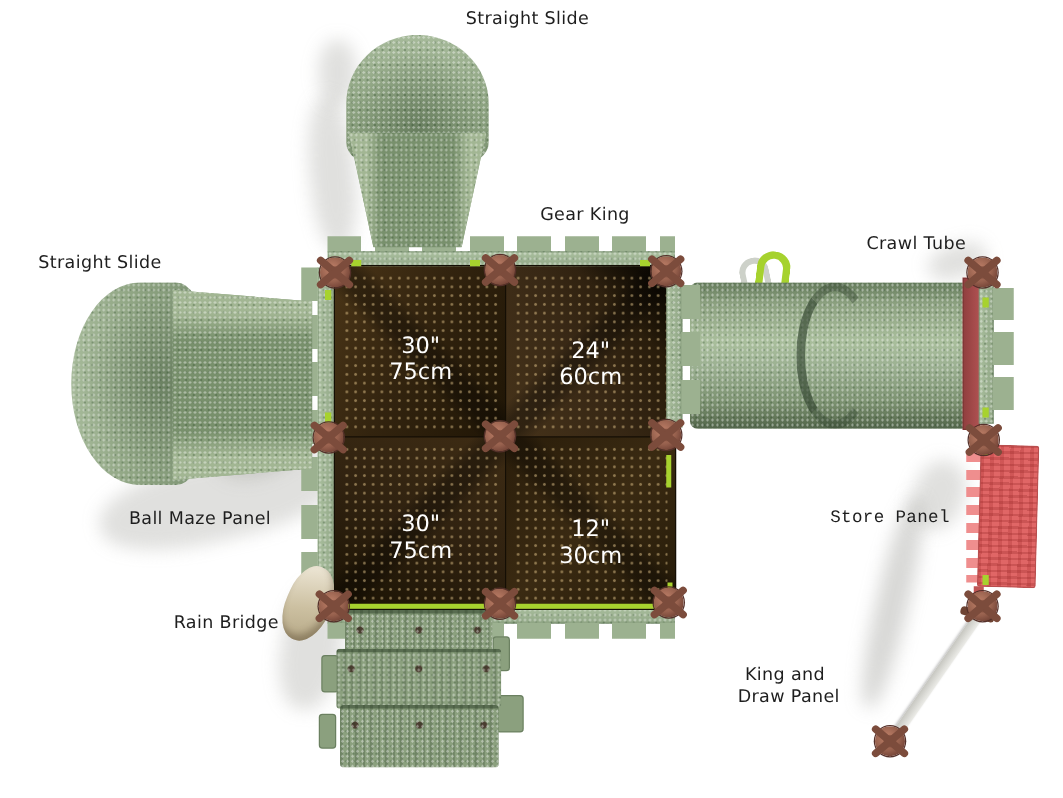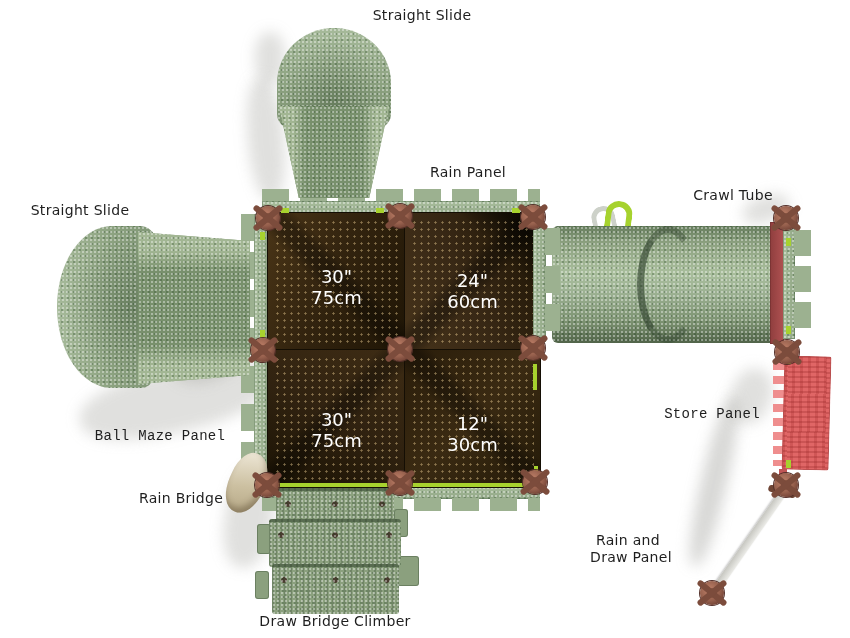--- a/index.html
+++ b/index.html
@@ -191,21 +191,20 @@
   <div class="abs post" style="left:255px;top:473px;"></div>
   <div class="abs post" style="left:388px;top:471px;"></div>
   <div class="abs post" style="left:523px;top:470px;"></div>
   <div class="abs post" style="left:774px;top:206px;"></div>
   <div class="abs post" style="left:775px;top:340px;"></div>
   <div class="abs post" style="left:774px;top:473px;"></div>
   <div class="abs post" style="left:700px;top:581px;"></div>
 
   <div class="abs callout" style="left:422px;top:16px;">Straight Slide</div>
   <div class="abs callout" style="left:80px;top:211px;">Straight Slide</div>
-  <div class="abs callout" style="left:468px;top:173px;">Rain Panel</div>
+  <div class="abs callout" style="left:468px;top:173px;">Gear King</div>
   <div class="abs callout" style="left:733px;top:196px;">Crawl Tube</div>
-  <div class="abs callout" style="left:160px;top:437px;font-family:Liberation Mono, monospace;">Ball Maze Panel</div>
+  <div class="abs callout" style="left:160px;top:416px;">Ball Maze Panel</div>
   <div class="abs callout" style="left:181px;top:499px;">Rain Bridge</div>
   <div class="abs callout" style="left:712px;top:415px;font-family:Liberation Mono, monospace;">Store Panel</div>
-  <div class="abs callout" style="left:628px;top:541px;">Rain and</div>
+  <div class="abs callout" style="left:628px;top:541px;">King and</div>
   <div class="abs callout" style="left:631px;top:558px;">Draw Panel</div>
-  <div class="abs callout" style="left:335px;top:622px;">Draw Bridge Climber</div>
 </div>
 
 </body></html>

